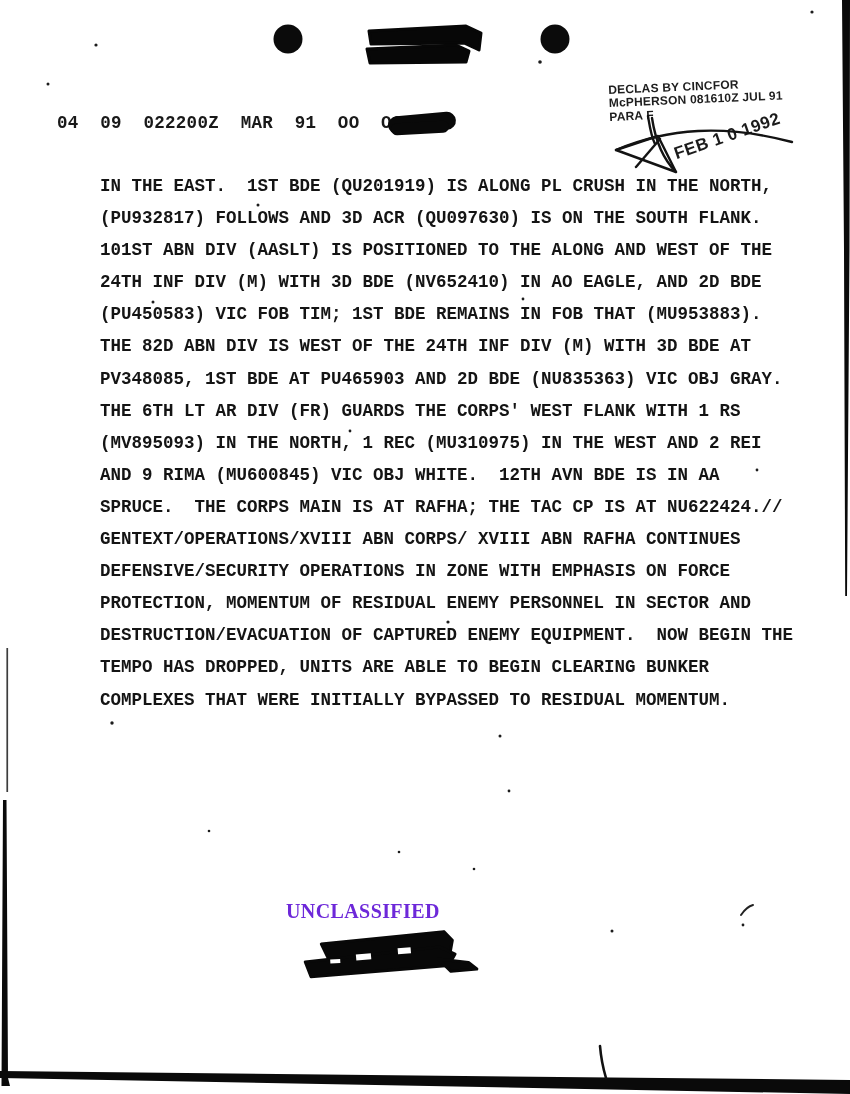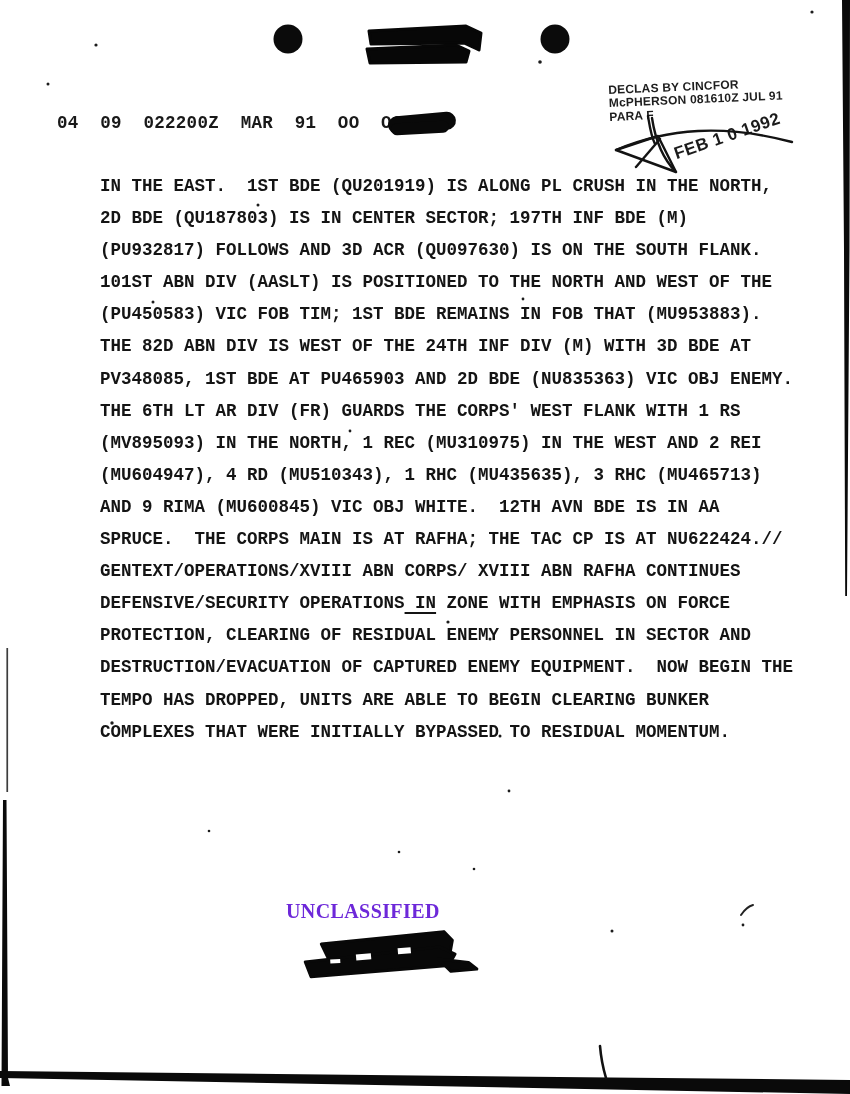--- a/index.html
+++ b/index.html
@@ -14,21 +14,21 @@
     white-space:pre;letter-spacing:.3px;color:#191919;
   }
   
   .body-text{
     position:absolute;left:64px;top:170px;
     font:700 17.5px/32.1px "Liberation Mono",monospace;
     color:#141414;
     margin-left:36px;
   }
   .body-line{white-space:pre;}
-  .uline{text-decoration:underline;text-decoration-thickness:1.6px;text-underline-offset:4px;}
+  .uline{text-decoration-thickness:1.6px;text-underline-offset:4px;}
   
   .declass-stamp{
     position:absolute;left:608px;top:85px;
     font:700 12px/11.8px "Liberation Sans",sans-serif;
     letter-spacing:.2px;color:#1e1e1e;
     transform:rotate(-2.5deg);transform-origin:left top;white-space:nowrap;
   }
   .declass-stamp div{margin:0 0 1.5px 0;}
   
   .date-stamp{
@@ -55,34 +55,33 @@
   <div class="declass-stamp">
     <div>DECLAS BY CINCFOR</div>
     <div>McPHERSON 081610Z JUL 91</div>
     <div>PARA F</div>
   </div>
 
   <div class="date-stamp">FEB 1 0 1992</div>
 
   <div class="body-text">
       <div class="body-line">IN THE EAST.  1ST BDE (QU201919) IS ALONG PL CRUSH IN THE NORTH,</div>
-      <div class="body-line">2D BDE (QU187803) IS IN CENTER SECTOR; 197TH INF BDE (M)</div>
       <div class="body-line">(PU932817) FOLLOWS AND 3D ACR (QU097630) IS ON THE SOUTH FLANK.</div>
-      <div class="body-line">101ST ABN DIV (AASLT) IS POSITIONED TO THE NORTH AND WEST OF THE</div>
+      <div class="body-line">101ST ABN DIV (AASLT) IS POSITIONED TO THE ALONG AND WEST OF THE</div>
+      <div class="body-line">24TH INF DIV (M) WITH 3D BDE (NV652410) IN AO EAGLE, AND 2D BDE</div>
       <div class="body-line">(PU450583) VIC FOB TIM; 1ST BDE REMAINS IN FOB THAT (MU953883).</div>
       <div class="body-line">THE 82D ABN DIV IS WEST OF THE 24TH INF DIV (M) WITH 3D BDE AT</div>
-      <div class="body-line">PV348085, 1ST BDE AT PU465903 AND 2D BDE (NU835363) VIC OBJ ENEMY.</div>
+      <div class="body-line">PV348085, 1ST BDE AT PU465903 AND 2D BDE (NU835363) VIC OBJ GRAY.</div>
       <div class="body-line">THE 6TH LT AR DIV (FR) GUARDS THE CORPS' WEST FLANK WITH 1 RS</div>
       <div class="body-line">(MV895093) IN THE NORTH, 1 REC (MU310975) IN THE WEST AND 2 REI</div>
-      <div class="body-line">(MU604947), 4 RD (MU510343), 1 RHC (MU435635), 3 RHC (MU465713)</div>
       <div class="body-line">AND 9 RIMA (MU600845) VIC OBJ WHITE.  12TH AVN BDE IS IN AA</div>
       <div class="body-line">SPRUCE.  THE CORPS MAIN IS AT RAFHA; THE TAC CP IS AT NU622424.//</div>
       <div class="body-line">GENTEXT/OPERATIONS/XVIII ABN CORPS/ XVIII ABN RAFHA CONTINUES</div>
       <div class="body-line">DEFENSIVE/SECURITY OPERATIONS<span class="uline"> IN</span> ZONE WITH EMPHASIS ON FORCE</div>
-      <div class="body-line">PROTECTION, CLEARING OF RESIDUAL ENEMY PERSONNEL IN SECTOR AND</div>
+      <div class="body-line">PROTECTION, MOMENTUM OF RESIDUAL ENEMY PERSONNEL IN SECTOR AND</div>
       <div class="body-line">DESTRUCTION/EVACUATION OF CAPTURED ENEMY EQUIPMENT.  NOW BEGIN THE</div>
       <div class="body-line">TEMPO HAS DROPPED, UNITS ARE ABLE TO BEGIN CLEARING BUNKER</div>
       <div class="body-line">COMPLEXES THAT WERE INITIALLY BYPASSED TO RESIDUAL MOMENTUM.</div>
     </div>
 
   <div class="footer-classification">UNCLASSIFIED</div>
 
   <svg class="overlay" width="850" height="1094" viewBox="0 0 850 1094">
 
     <g>

